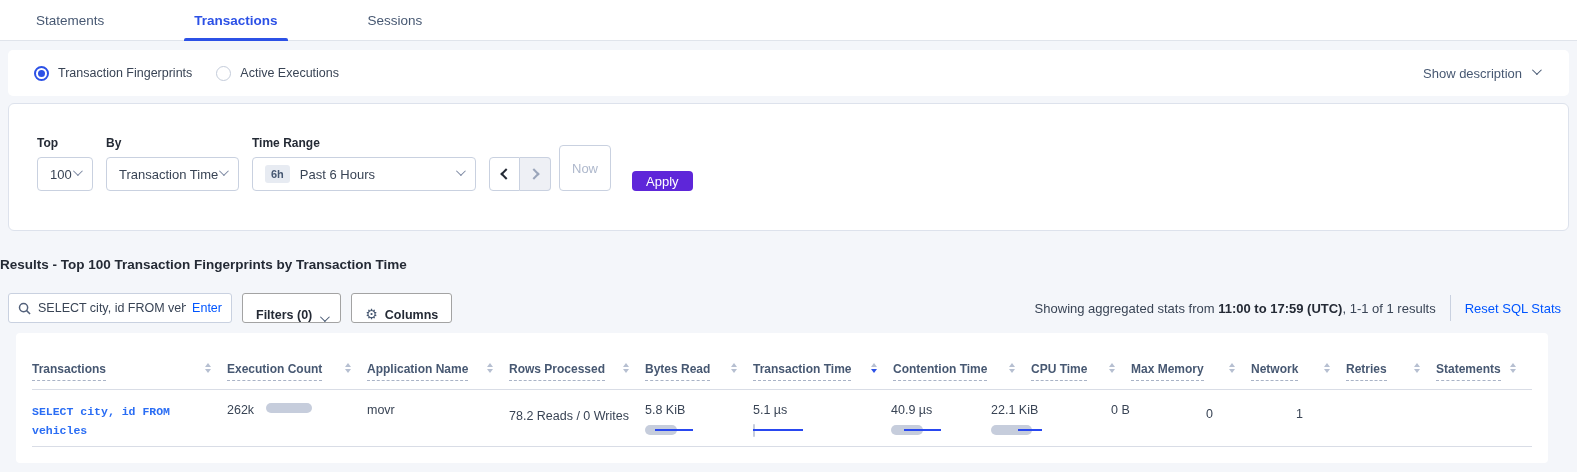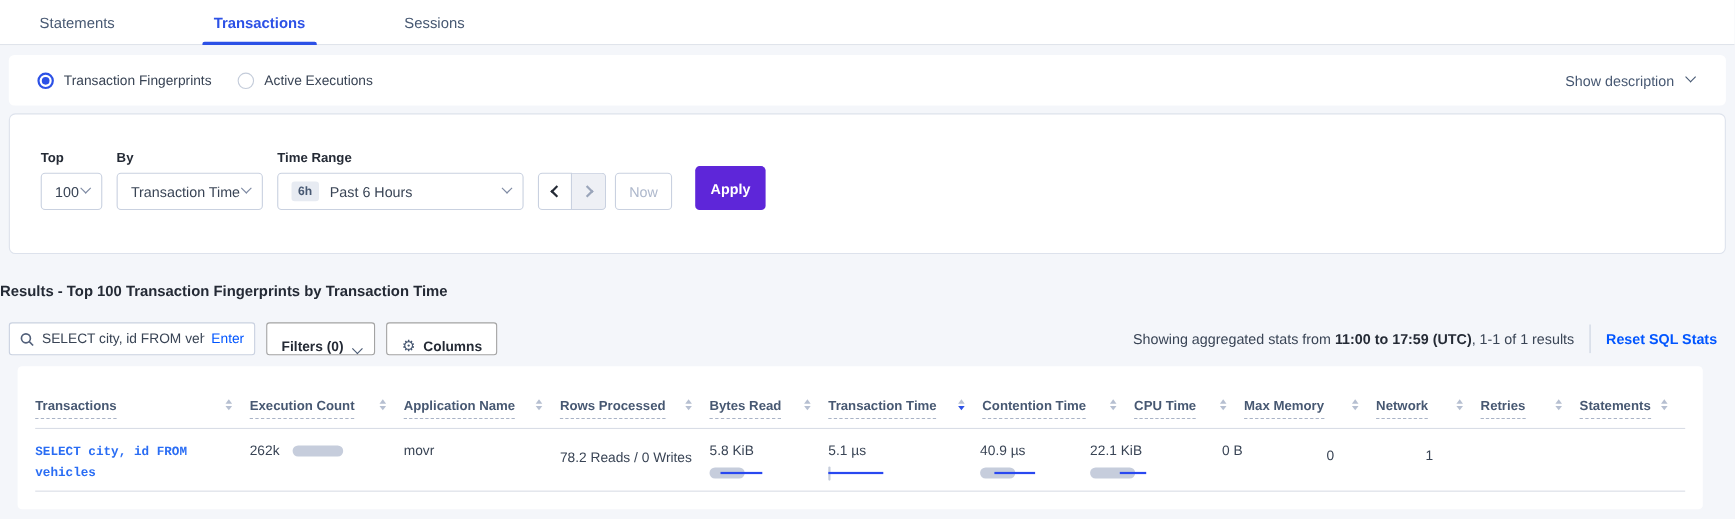--- a/index.html
+++ b/index.html
@@ -88,29 +88,29 @@
   .arrow-btn {
     width:31px; height:34px; border:1px solid #c9d1e0; background:#fff;
     display:flex; align-items:center; justify-content:center; cursor:pointer;
   }
   .arrow-btn.prev { border-radius:4px 0 0 4px; }
   .arrow-btn.next { border-radius:0 4px 4px 0; border-left:none; background:#eef0f5; }
   .arr { width:8px; height:8px; border-right:2.2px solid #242a35; border-bottom:2.2px solid #242a35; }
   .arr.left  { transform:rotate(135deg); margin-left:3px; }
   .arr.right { transform:rotate(-45deg); border-color:#9aa5ba; margin-right:3px; }
   .now-btn {
-    height:34px; min-width:46px; padding:0 12px; margin-right:21px;
+    height:46px; min-width:46px; padding:0 12px; margin-right:21px;
     border:1px solid #c9d1e0; border-radius:4px; background:#fff;
     color:#aeb8cc; font-size:13px; cursor:pointer;
     font-family:"Liberation Sans", sans-serif;
   }
   .apply-btn {
-    height:40px; padding:0 14px;
+    height:20px; padding:0 14px;
     background:#5e26d9; border:none; border-radius:4px;
-    color:#fff; font-size:13px; font-weight:bold; cursor:pointer;
+    color:#fff; font-size:13px; font-weight:normal; cursor:pointer;
     font-family:"Liberation Sans", sans-serif;
   }
   
   .results-title {
     margin:26px 0 0 0;
     font-size:13.5px; font-weight:bold; color:#242a35;
   }
   .controls-row {
     display:flex; align-items:center;
     margin:21px 16px 0 8px;
@@ -134,21 +134,21 @@
     color:#242a35; font-size:12.5px; font-weight:bold;
     font-family:"Liberation Sans", sans-serif;
   }
   .filters-btn { margin-left:10px; }
   .filters-btn .chev { color:#475872; margin-left:8px; }
   .columns-btn { margin-left:10px; }
   .gear-glyph { font-size:14px; margin-right:7px; color:#475872; font-weight:normal; }
   .stats-note { font-size:13px; color:#394455; white-space:nowrap; }
   .stats-note b { color:#242a35; }
   .v-divider { width:1px; height:26px; background:#c9d1e0; margin:0 14px; }
-  .reset-link { color:#0055ff; font-size:13px; font-weight:bold; cursor:pointer; white-space:nowrap; }
+  .reset-link { color:#0055ff; font-size:13px; font-weight:normal; cursor:pointer; white-space:nowrap; }
   
   .table-card {
     background:#fff; border-radius:4px;
     margin:10px 29px 0 16px;
     height:130px;
     padding:0 16px;
   }
   .thead {
     display:flex; align-items:flex-end;
     padding-top:22px; height:57px;
@@ -171,21 +171,21 @@
   .td { padding-right:16px; font-size:12.5px; color:#394455; }
   
   .c1{width:195px;} .c2{width:140px;} .c3{width:142px;} .c4{width:136px;}
   .c5{width:108px;} .c6{width:140px;} .c7{width:138px;} .c8{width:100px;}
   .c9{width:120px;} .c10{width:95px;} .c11{width:90px;} .c12{width:96px;}
   .sql-link {
     font-family:"Liberation Mono", monospace;
     font-size:11.5px; color:#2a6df4; font-weight:bold;
     line-height:1.65; cursor:pointer; white-space:pre-line;
   }
-  .exec-cell { display:flex; align-items:center; }
+  .exec-cell { display:flex; }
   .exec-bar { width:46px; height:10px; background:#c6cddc; border-radius:5px; margin-left:12px; }
   .mini { position:relative; height:12px; margin-top:7px; }
   .mini .gbar { position:absolute; top:1px; height:10px; background:#c6cddc; border-radius:5px; }
   .mini .bline { position:absolute; top:5px; height:2px; background:#2948f0; }
   .b-bytes .gbar{left:0;width:32px;} .b-bytes .bline{left:10px;width:38px;}
   .b-txn   .gbar{left:0;width:18px;} .b-txn   .bline{left:0;width:54px;}
   .b-cont  .gbar{left:0;width:2px;height:13px;top:0;border-radius:1px;} .b-cont .bline{left:0;width:50px;}
   .b-cpu   .gbar{left:0;width:32px;} .b-cpu   .bline{left:13px;width:37px;}
   .b-mem   .gbar{left:0;width:41px;} .b-mem   .bline{left:27px;width:24px;}
 </style>

